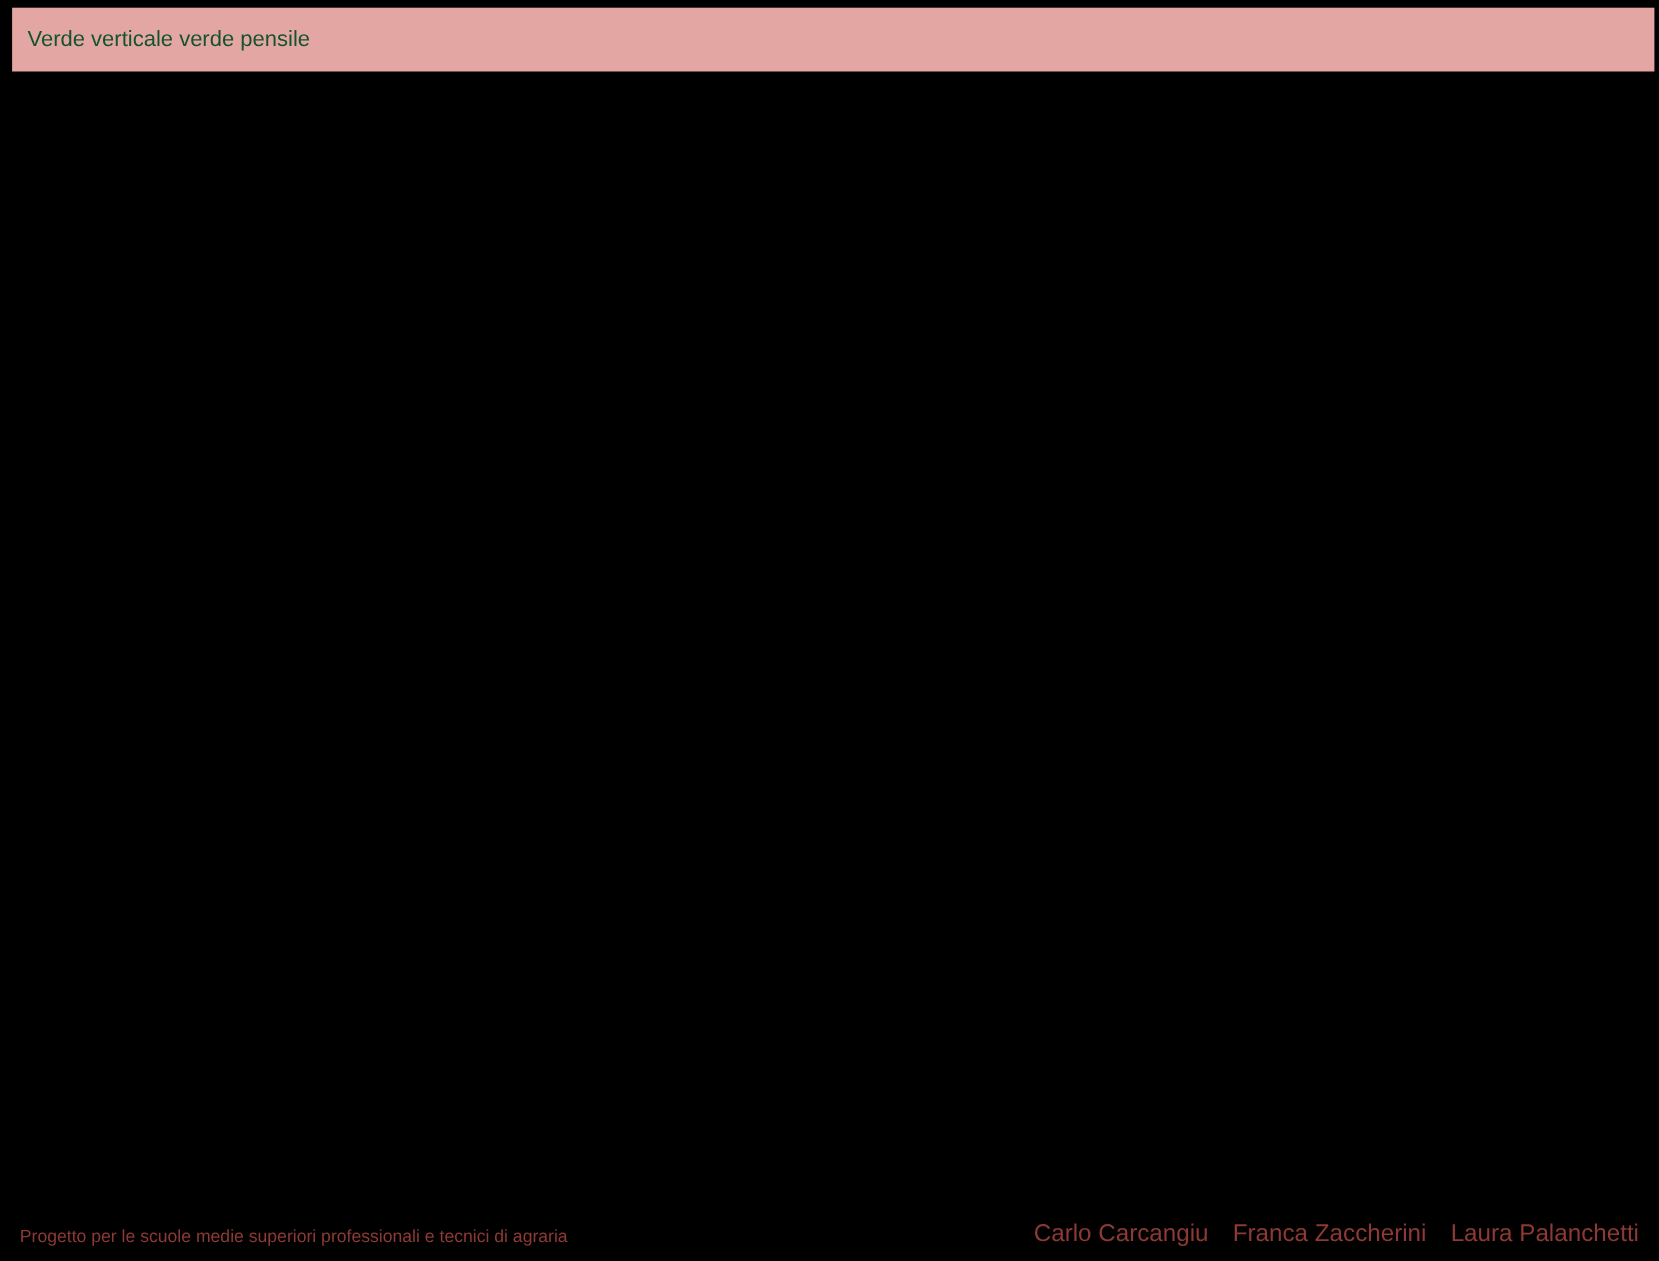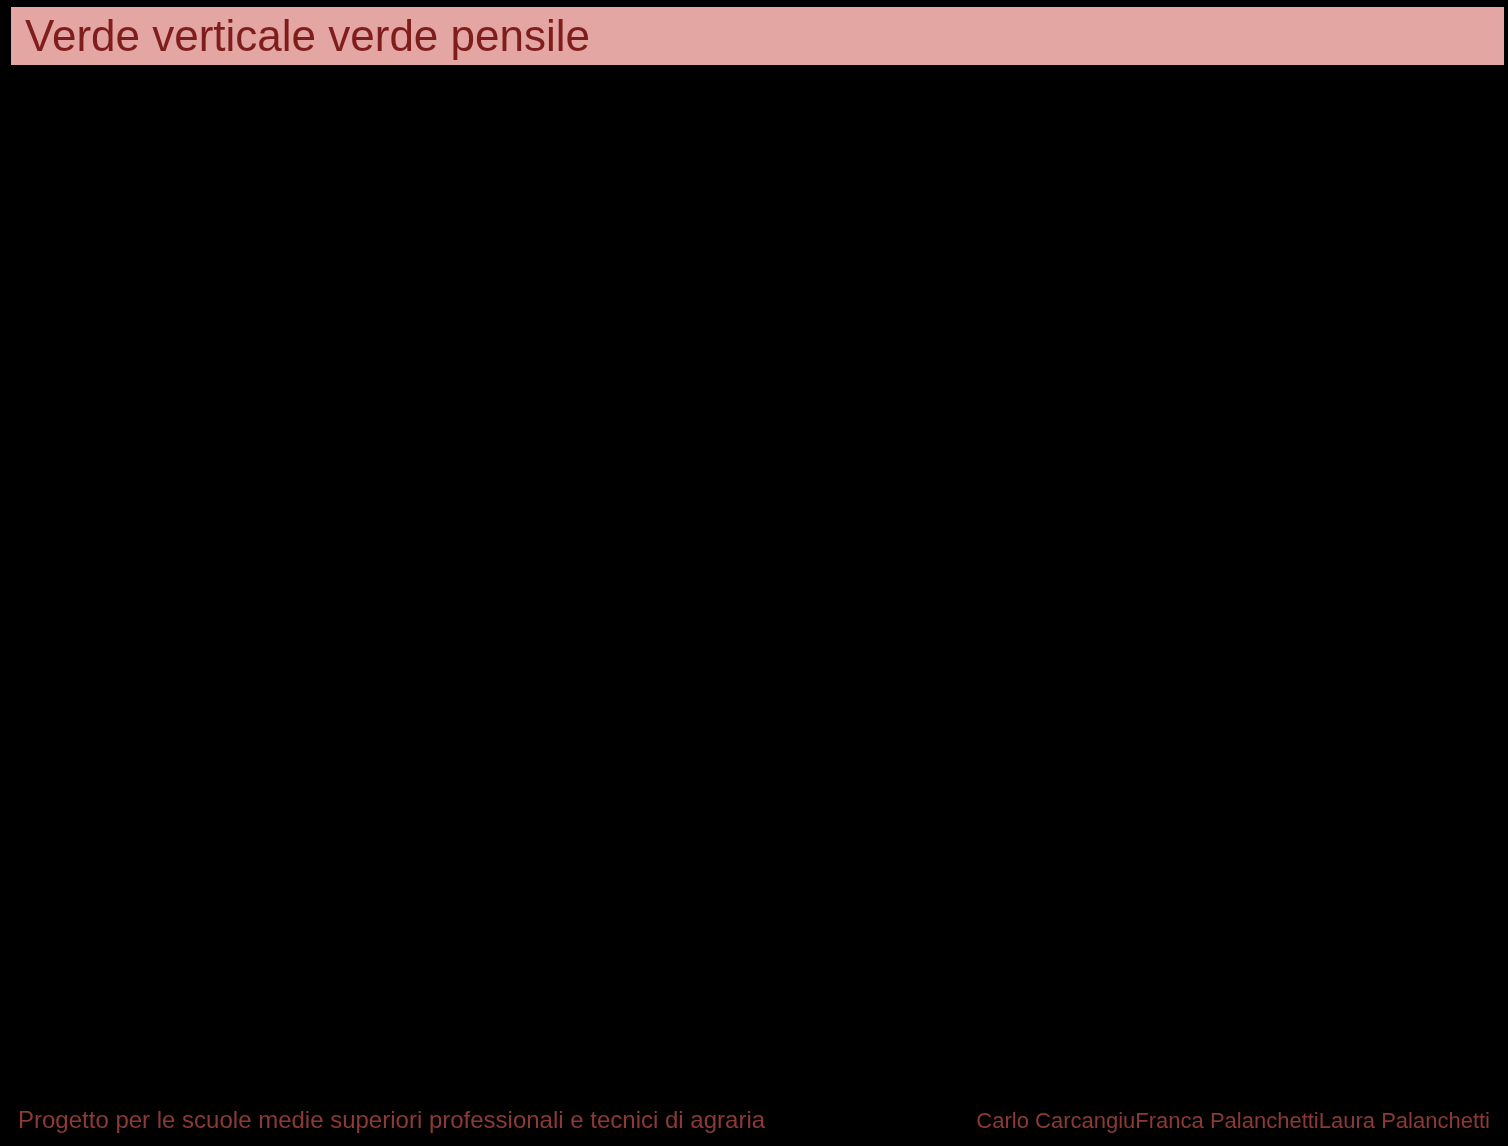--- a/index.html
+++ b/index.html
@@ -20,22 +20,22 @@
     top: 7px;
     left: 11px;
     right: 4px;
     height: 58px;
     background: #e3a6a3;
     display: flex;
     align-items: center;
     padding-left: 14px;
   }
   .title-text {
-    color: #7f1d1d;
-    font-size: 44px;
+    color: #14532d;
+    font-size: 20px;
     font-weight: 400;
   }
   .top-accent {
     position: absolute;
     top: 0;
     left: 11px;
     width: 710px;
     height: 7px;
     background: #000000;
   }
@@ -44,44 +44,45 @@
     bottom: 12px;
     left: 0;
     right: 0;
     padding: 0 18px;
     display: flex;
     justify-content: space-between;
     align-items: flex-end;
     color: #8d3a34;
   }
   .footer-left {
-    font-size: 24px;
+    font-size: 16px;
     font-weight: 400;
   }
   .footer-right {
     font-size: 22px;
     font-weight: 400;
     display: flex;
+    gap: 22px;
     margin-left: 34px;
   }
   .footer-right span { white-space: nowrap; }
 </style>
 </head>
 <body>
 
 <div class="slide">
 
   <div class="top-accent"></div>
 
   <div class="title-bar">
     <div class="title-text">Verde verticale verde pensile</div>
   </div>
 
   <div class="footer">
     <div class="footer-left">Progetto per le scuole medie superiori professionali e tecnici di agraria</div>
     <div class="footer-right">
       <span>Carlo Carcangiu</span>
-      <span>Franca Palanchetti</span>
+      <span>Franca Zaccherini</span>
       <span>Laura Palanchetti</span>
     </div>
   </div>
 
 </div>
 
 </body></html>

